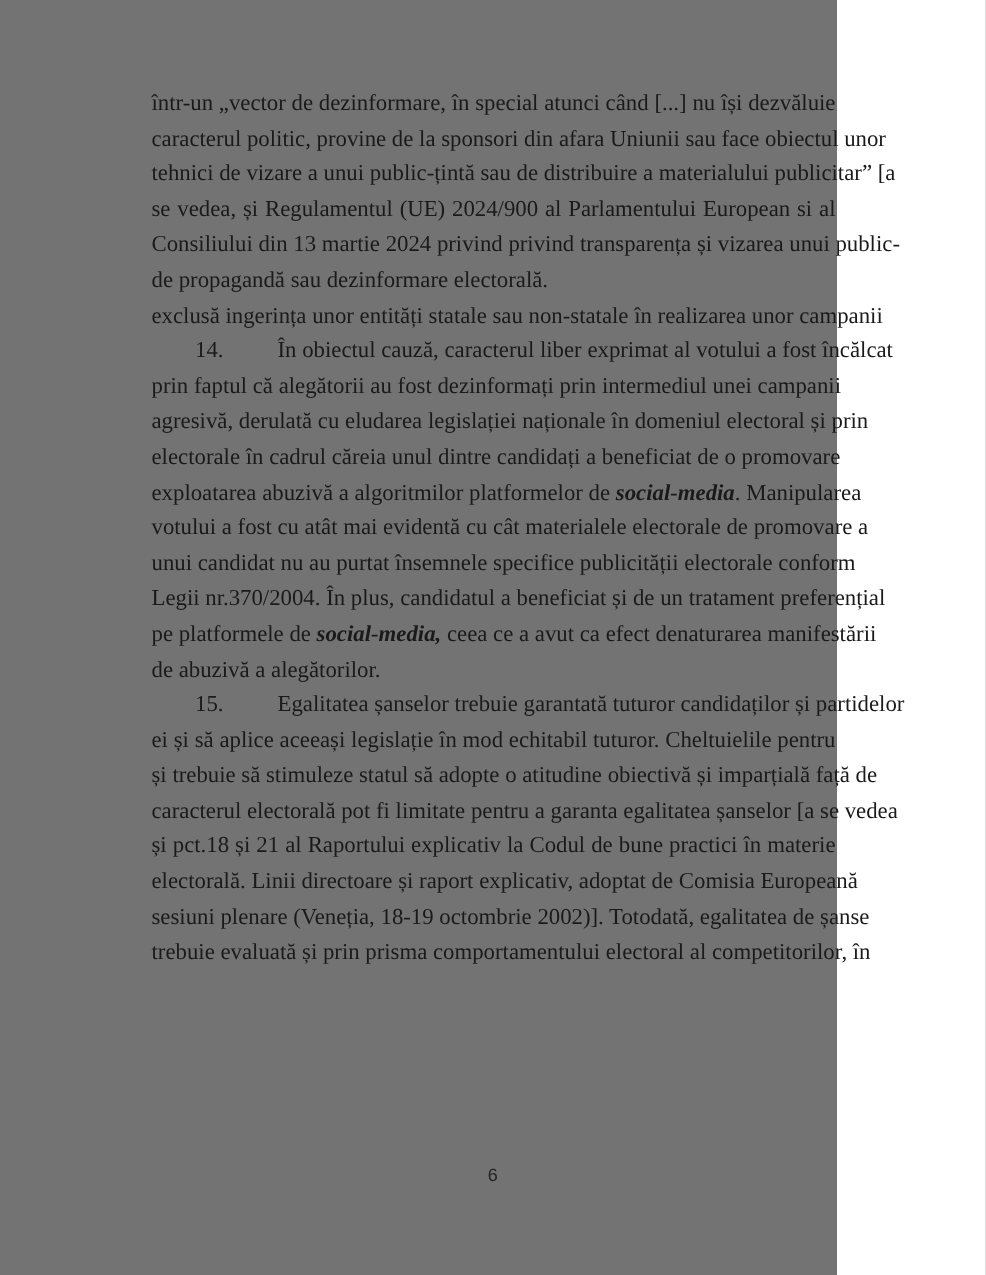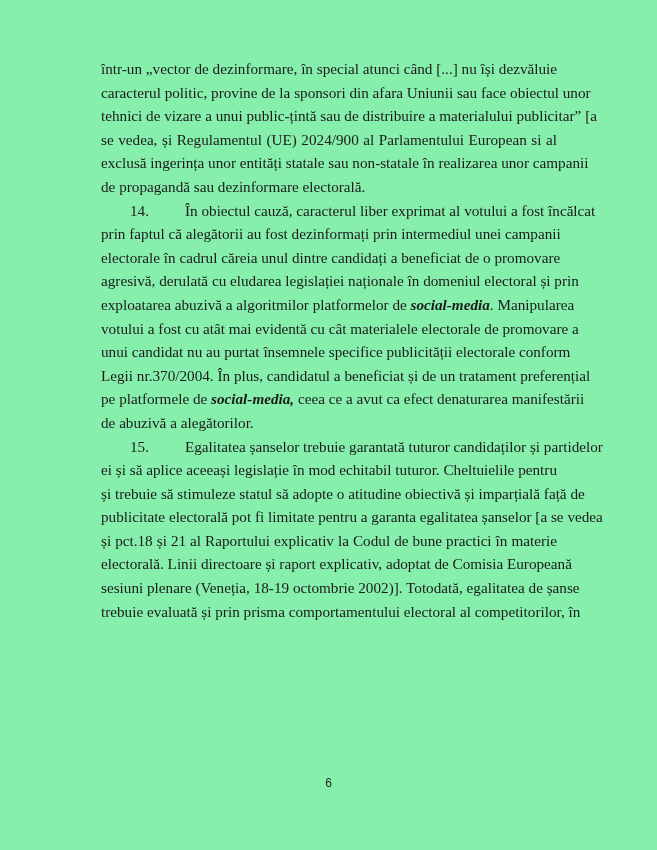--- a/index.html
+++ b/index.html
@@ -1,18 +1,18 @@
 <!DOCTYPE html>
 <html><head>
 <meta charset="utf-8">
 <style>
   html, body { margin: 0; padding: 0; background: #ffffff; }
   body { width: 657px; height: 850px; position: relative; overflow: hidden; }
   .page {
-    position: absolute; left: 0; top: 0; width: 657px; height: 850px; background: #86efac;
+    position: absolute; left: 0; top: 0; width: 558px; height: 850px; background: #737373;
   }
   .body-text {
     position: absolute; left: 101px; top: 57px; width: 456px;
     font-family: "Liberation Serif", serif; font-size: 15.2px; line-height: 23.6px;
     color: #1a1a1a;
   }
   .line { display: block; white-space: nowrap; text-align: justify; text-align-last: justify; height: 23.6px; }
   .line.last { text-align-last: left; }
   .num { display: inline-block; width: 55px; padding-left: 29px; }
   .i { font-style: italic; font-weight: bold; }
@@ -23,35 +23,36 @@
 </style>
 </head>
 <body>
 
 <div class="page">
   <div class="body-text" id="body-text">
       <span class="line"><span>într-un „vector de dezinformare, în special atunci când [...] nu își dezvăluie</span></span>
       <span class="line"><span>caracterul politic, provine de la sponsori din afara Uniunii sau face obiectul unor</span></span>
       <span class="line"><span>tehnici de vizare a unui public-țintă sau de distribuire a materialului publicitar” [a</span></span>
       <span class="line"><span>se vedea, și Regulamentul (UE) 2024/900 al Parlamentului European si al</span></span>
+      <span class="line"><span>Consiliului din 13 martie 2024 privind privind transparența și vizarea unui public-</span></span>
+      <span class="line last"><span>de propagandă sau dezinformare electorală.</span></span>
       <span class="line"><span>exclusă ingerința unor entități statale sau non-statale în realizarea unor campanii</span></span>
-      <span class="line last"><span>de propagandă sau dezinformare electorală.</span></span>
       <span class="line"><span class="num">14.</span><span>În obiectul cauză, caracterul liber exprimat al votului a fost încălcat</span></span>
       <span class="line"><span>prin faptul că alegătorii au fost dezinformați prin intermediul unei campanii</span></span>
+      <span class="line"><span>agresivă, derulată cu eludarea legislației naționale în domeniul electoral și prin</span></span>
       <span class="line"><span>electorale în cadrul căreia unul dintre candidați a beneficiat de o promovare</span></span>
-      <span class="line"><span>agresivă, derulată cu eludarea legislației naționale în domeniul electoral și prin</span></span>
       <span class="line"><span>exploatarea abuzivă a algoritmilor platformelor de </span><span class="i">social-media</span><span>. Manipularea</span></span>
       <span class="line"><span>votului a fost cu atât mai evidentă cu cât materialele electorale de promovare a</span></span>
       <span class="line"><span>unui candidat nu au purtat însemnele specifice publicității electorale conform</span></span>
       <span class="line"><span>Legii nr.370/2004. În plus, candidatul a beneficiat și de un tratament preferențial</span></span>
       <span class="line"><span>pe platformele de </span><span class="i">social-media,</span><span> ceea ce a avut ca efect denaturarea manifestării</span></span>
       <span class="line last"><span>de abuzivă a alegătorilor.</span></span>
       <span class="line"><span class="num">15.</span><span>Egalitatea șanselor trebuie garantată tuturor candidaților și partidelor</span></span>
       <span class="line"><span>ei și să aplice aceeași legislație în mod echitabil tuturor. Cheltuielile pentru</span></span>
       <span class="line"><span>și trebuie să stimuleze statul să adopte o atitudine obiectivă și imparțială față de</span></span>
-      <span class="line"><span>publicitate electorală pot fi limitate pentru a garanta egalitatea șanselor [a se vedea</span></span>
+      <span class="line"><span>caracterul electorală pot fi limitate pentru a garanta egalitatea șanselor [a se vedea</span></span>
       <span class="line"><span>și pct.18 și 21 al Raportului explicativ la Codul de bune practici în materie</span></span>
       <span class="line"><span>electorală. Linii directoare și raport explicativ, adoptat de Comisia Europeană</span></span>
       <span class="line"><span>sesiuni plenare (Veneția, 18-19 octombrie 2002)]. Totodată, egalitatea de șanse</span></span>
       <span class="line"><span>trebuie evaluată și prin prisma comportamentului electoral al competitorilor, în</span></span>
     </div>
   <div class="page-number">6</div>
 </div>
 
 </body></html>

